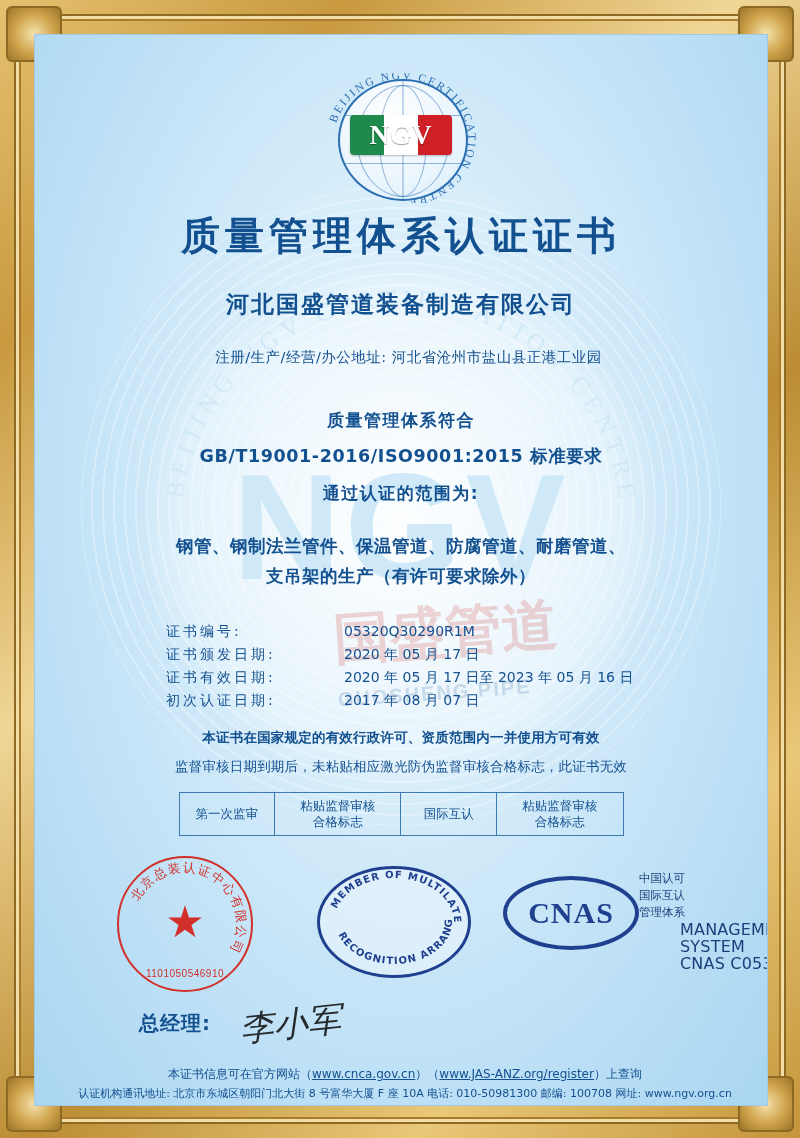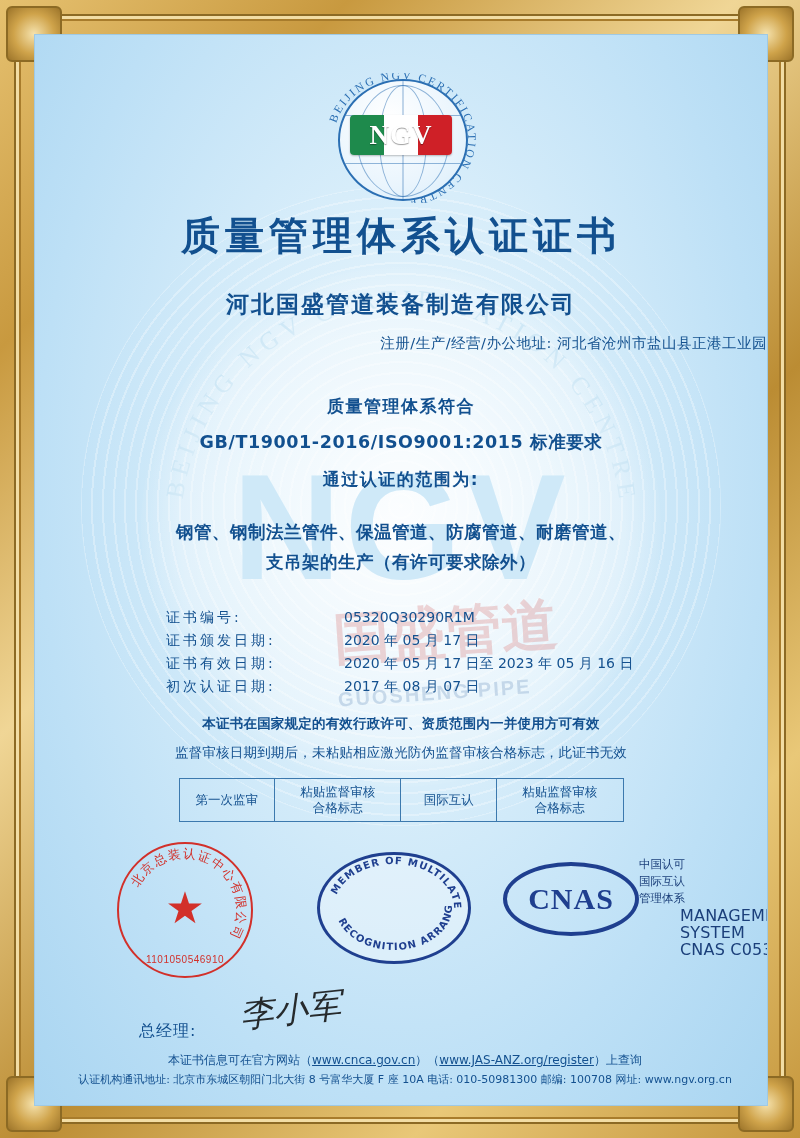--- a/index.html
+++ b/index.html
@@ -106,21 +106,21 @@
 
   .title{
     text-align:center;font-size:39px;font-weight:bold;color:#12508f;
     letter-spacing:5px;margin-top:6px;font-family:"DejaVu Sans",sans-serif;
   }
   .company{
     text-align:center;font-size:23px;font-weight:bold;color:#12508f;
     letter-spacing:2px;margin-top:26px;font-family:"DejaVu Sans",sans-serif;
   }
   .address{
-    text-align:right;font-size:14.5px;color:#14518f;margin-top:14px;letter-spacing:.5px;
+    text-align:center;font-size:14.5px;color:#14518f;margin-top:28px;letter-spacing:.5px;
     font-family:"DejaVu Sans",sans-serif;
     padding-left:15px;
   }
   .standard-block{margin-top:42px;text-align:center;color:#12508f;font-family:"DejaVu Sans",sans-serif;}
   .standard-block .l1{font-size:17px;font-weight:bold;letter-spacing:1.5px;}
   .standard-block .l2{font-size:17.5px;font-weight:bold;letter-spacing:.6px;margin-top:12px;}
   .standard-block .l3{font-size:17px;font-weight:bold;letter-spacing:1.5px;margin-top:14px;}
   .scope{
     margin-top:26px;text-align:center;color:#12508f;font-weight:bold;
     font-size:17.5px;line-height:30px;letter-spacing:.5px;font-family:"DejaVu Sans",sans-serif;
@@ -182,21 +182,21 @@
   }
   #cnas-text{
     position:absolute;left:604px;top:16px;color:#1b3f7a;font-size:11.5px;line-height:17px;
     font-family:"DejaVu Sans",sans-serif;
   }
   #cnas-text .en{font-size:16px;letter-spacing:.2px;margin-left:41px;}
 
   
   #sign-row{position:relative;height:52px;margin-top:2px;}
   #sign-label{
-    position:absolute;left:104px;top:29px;color:#13508f;font-size:16px;font-weight:normal;
+    position:absolute;left:104px;top:4px;color:#13508f;font-size:20px;font-weight:bold;
     letter-spacing:1px;font-family:"DejaVu Sans",sans-serif;
   }
   #signature{
     position:absolute;left:205px;top:-6px;width:130px;height:56px;
     color:#111;font-size:34px;font-style:italic;font-family:"Liberation Serif",serif;
     transform:rotate(-6deg);opacity:.88;
   }
 
   
   #footer{

